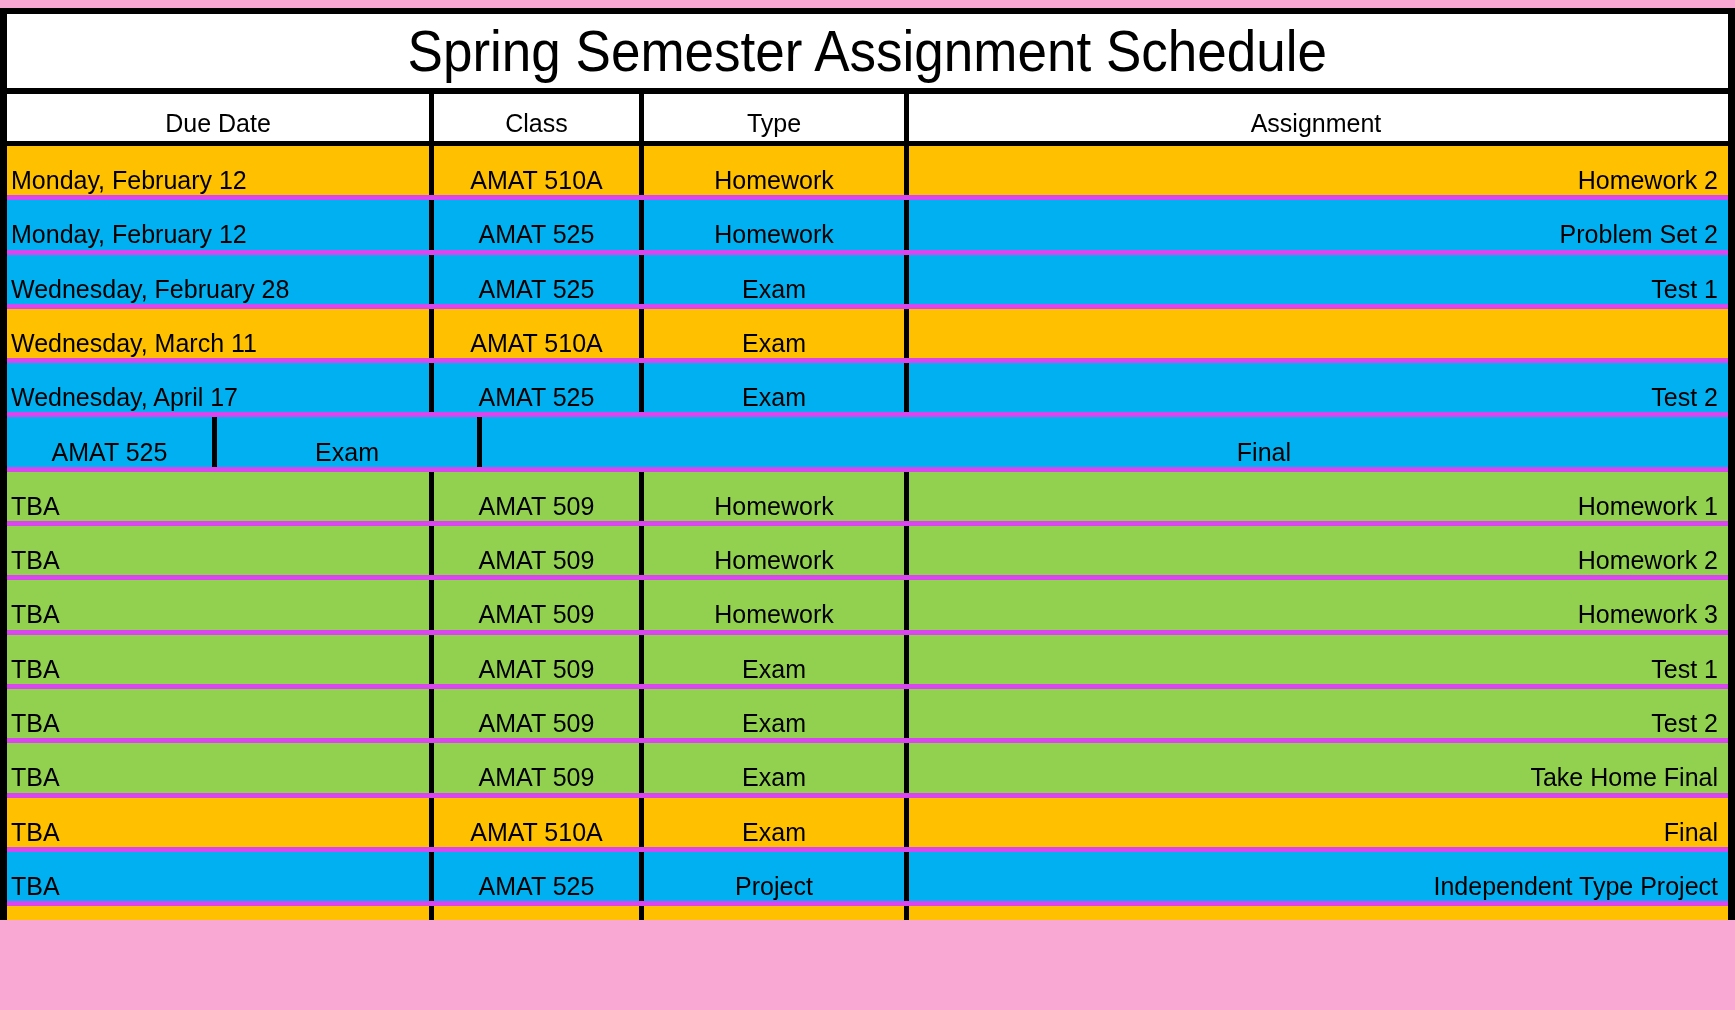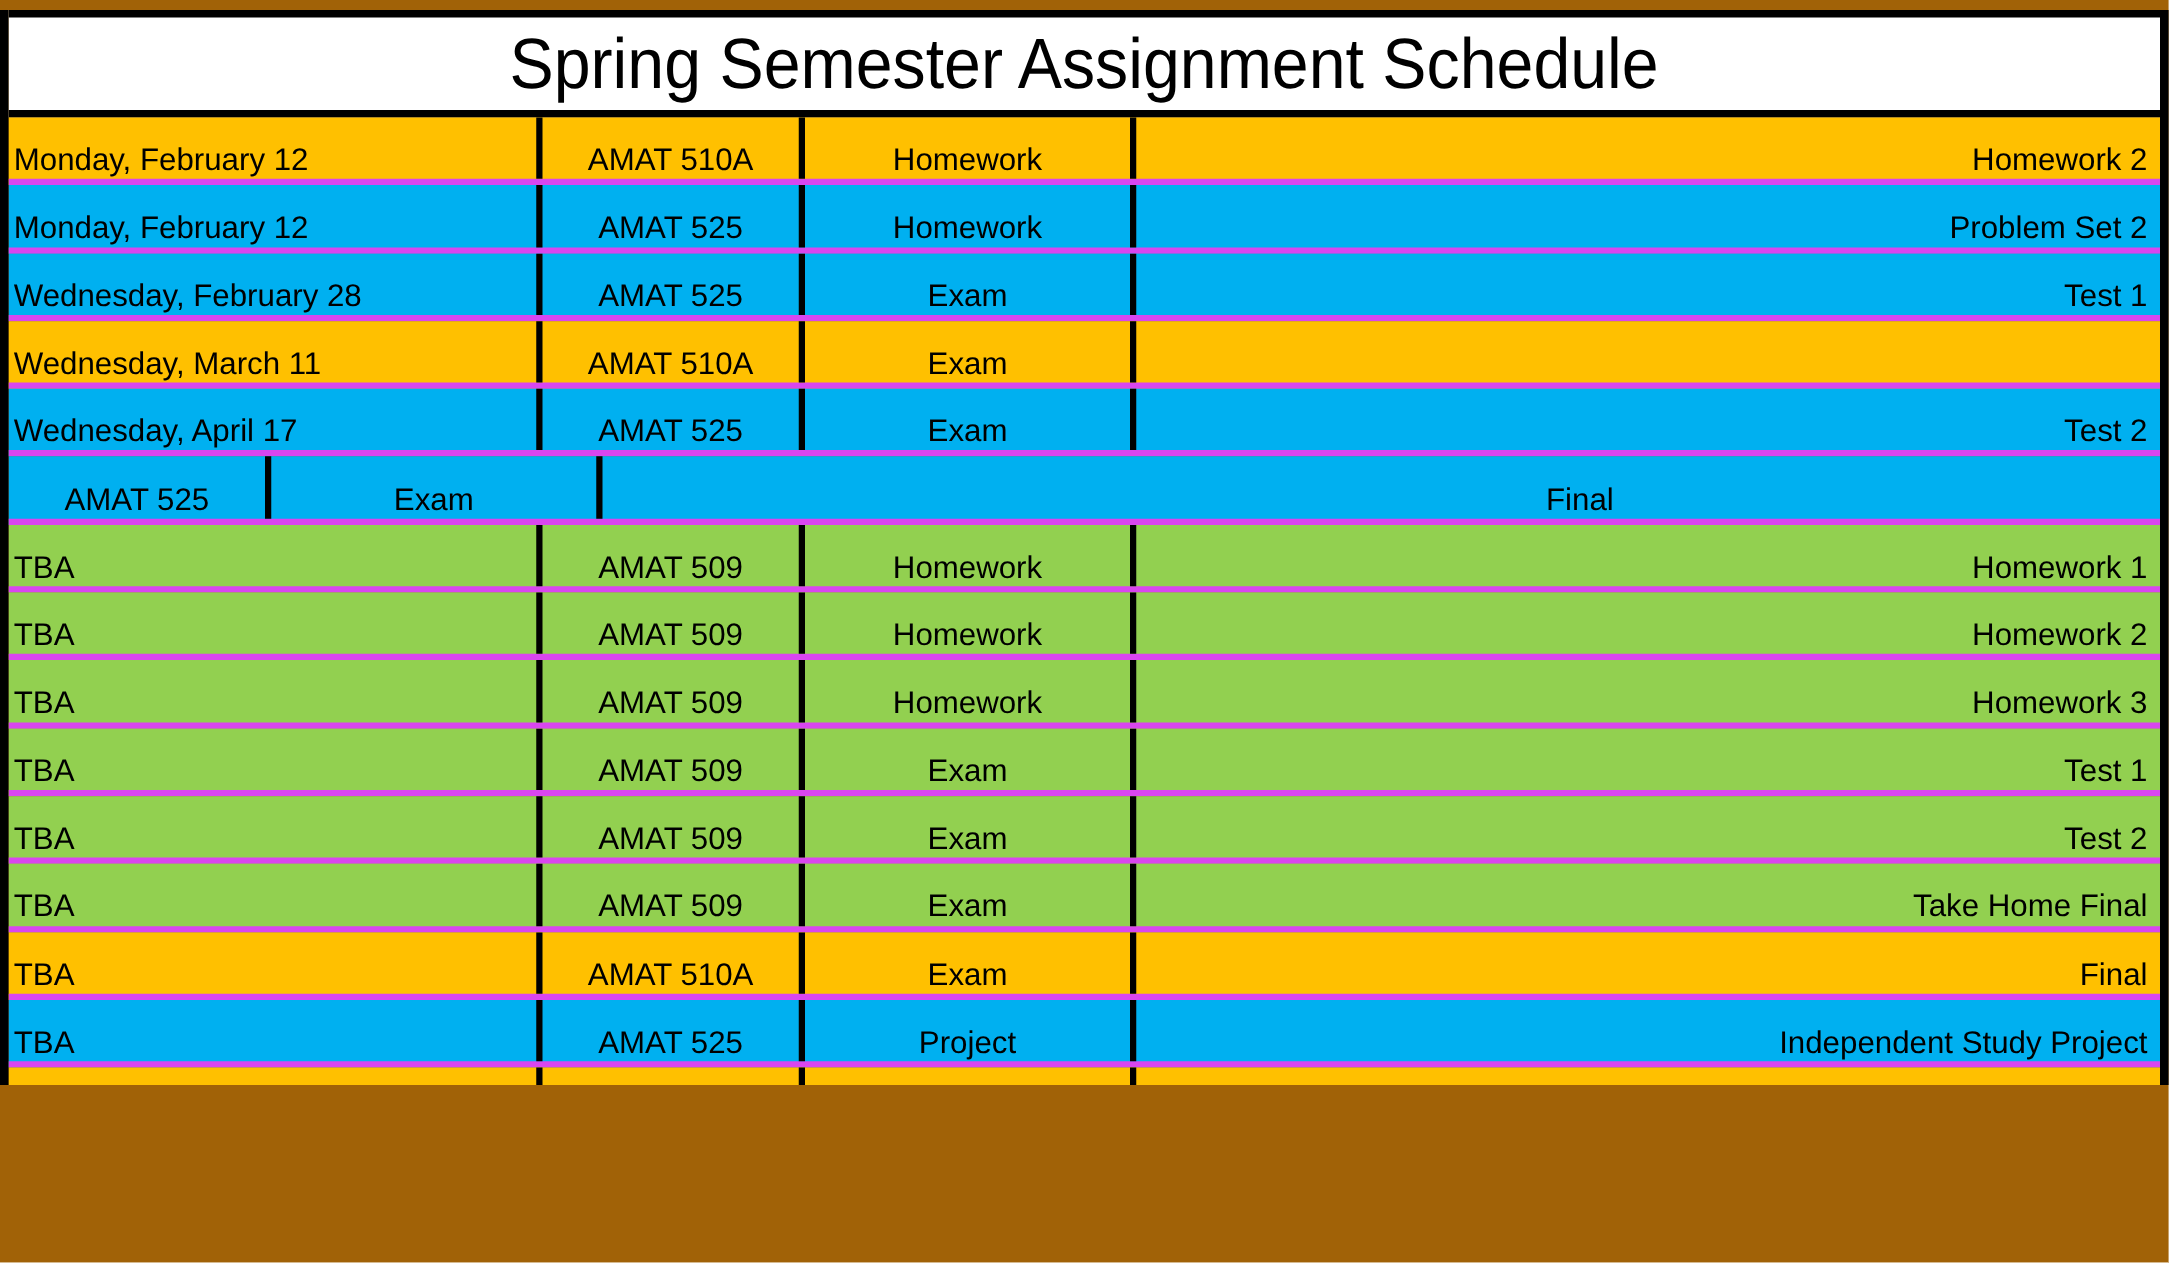--- a/index.html
+++ b/index.html
@@ -12,21 +12,21 @@
     height: 1010px;
     overflow: hidden;
     font-family: "Liberation Sans", sans-serif;
   }
 
   .sheet {
     position: relative;
     width: 1735px;
     height: 1010px;
     box-sizing: border-box;
-    background: #a16207;
+    background: #f9a8d4;
     text-align: center;
   }
 
   .table-frame {
     position: absolute;
     left: 0px;
     top: 8px;
     width: 1735px;
     box-sizing: border-box;
     border-left: 7px solid #000000;
@@ -111,20 +111,26 @@
 </head>
 <body>
 
 <div class="sheet">
   <div class="table-frame">
 
     <div class="title-row">
       <div class="title-text">Spring Semester Assignment Schedule</div>
     </div>
 
+    <div class="row header-row">
+      <div class="cell c-date">Due Date</div>
+      <div class="cell c-class">Class</div>
+      <div class="cell c-type">Type</div>
+      <div class="cell c-assg">Assignment</div>
+    </div>
 
     <div id="rows-container">
         <div class="row data-row bg-orange">
           <div class="cell c-date">Monday, February 12</div>
           <div class="cell c-class">AMAT 510A</div>
           <div class="cell c-type">Homework</div>
           <div class="cell c-assg">Homework 2</div>
         </div>
         <div class="row data-row bg-blue">
           <div class="cell c-date">Monday, February 12</div>
@@ -193,21 +199,21 @@
         <div class="row data-row bg-orange">
           <div class="cell c-date">TBA</div>
           <div class="cell c-class">AMAT 510A</div>
           <div class="cell c-type">Exam</div>
           <div class="cell c-assg">Final</div>
         </div>
         <div class="row data-row bg-blue">
           <div class="cell c-date">TBA</div>
           <div class="cell c-class">AMAT 525</div>
           <div class="cell c-type">Project</div>
-          <div class="cell c-assg">Independent Study Project</div>
+          <div class="cell c-assg">Independent Type Project</div>
         </div>
         <div class="row data-row bg-orange row-clipped">
           <div class="cell c-date"></div>
           <div class="cell c-class"></div>
           <div class="cell c-type"></div>
           <div class="cell c-assg"></div>
         </div>
       </div>
 
   </div>

